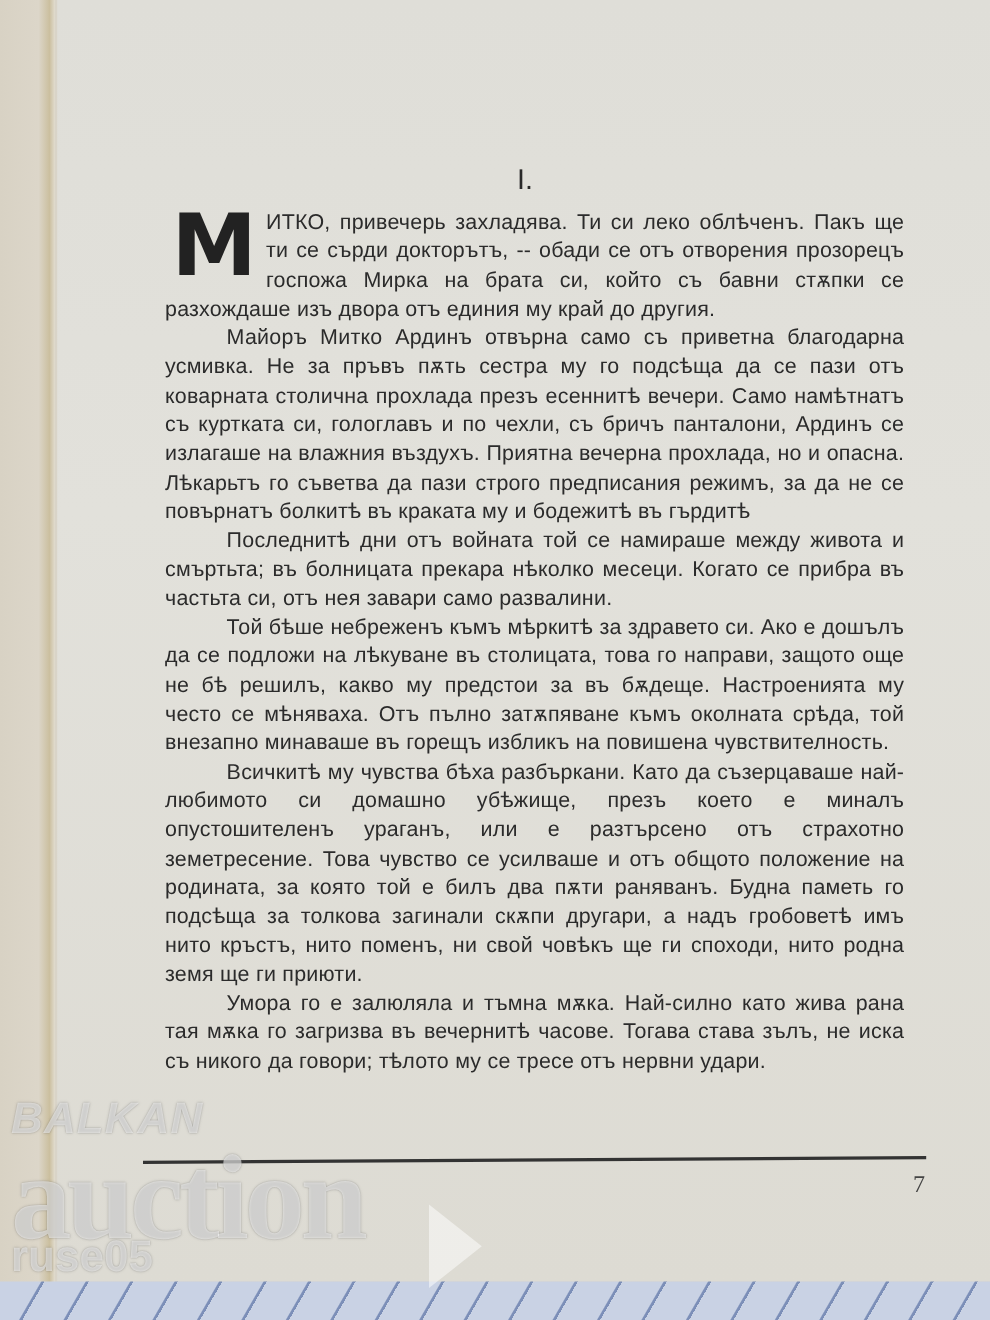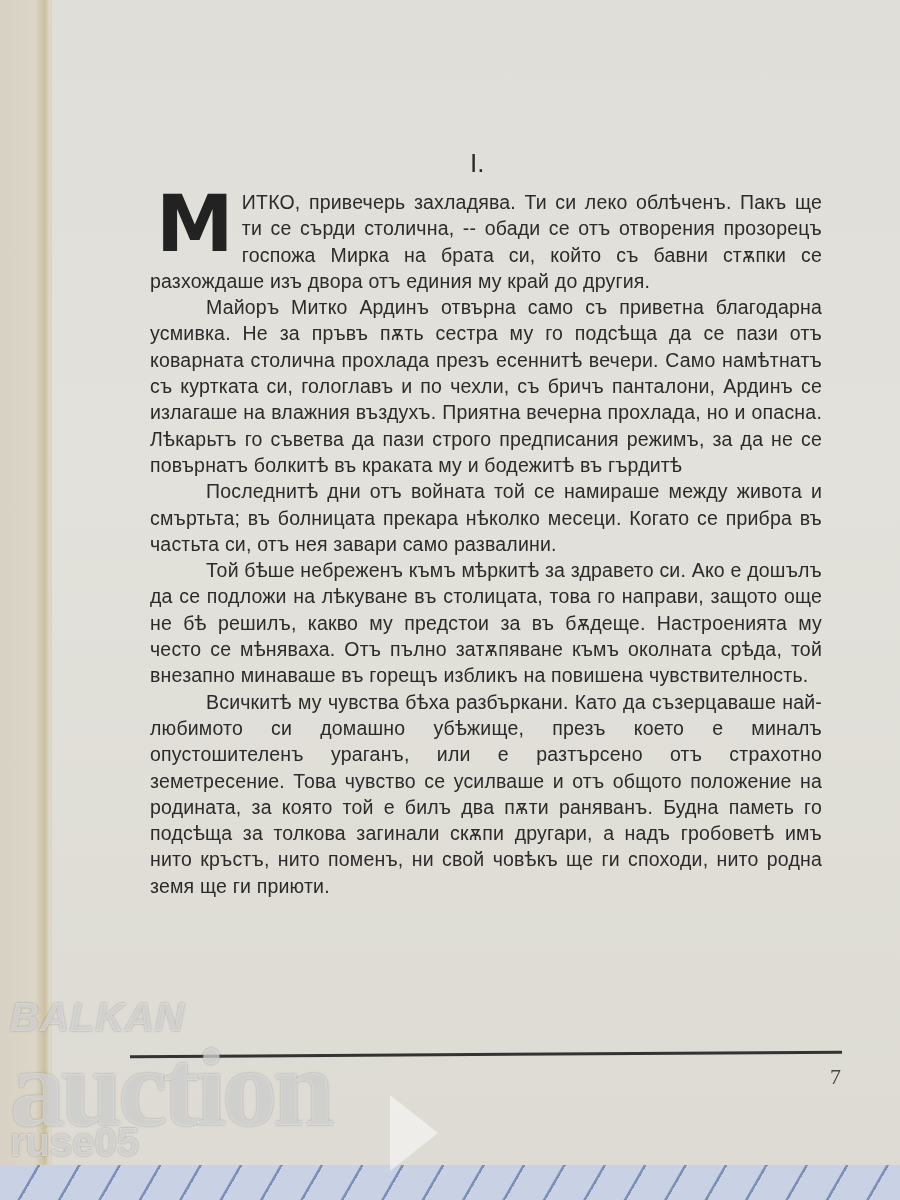--- a/index.html
+++ b/index.html
@@ -61,25 +61,26 @@
 </head>
 <body>
 
 <div class="left-page"></div>
 <div class="page"></div>
 <div class="tablecloth"></div>
 
 <div class="chapter">I.</div>
 
 <div class="text">
-  <p class="first"><span class="dropcap">М</span><span>ИТКО, привечерь захладява. Ти си леко облѣченъ. Пакъ ще ти се сърди столична, -- обади се отъ отворения прозорецъ госпожа Мирка на брата си, който съ бавни стѫпки се разхождаше изъ двора отъ единия му край до другия.</span></p>
+  <p class="first"><span class="dropcap">М</span><span>ИТКО, привечерь захладява. Ти си леко облѣченъ. Пакъ ще ти се сърди докторътъ, -- обади се отъ отворения прозорецъ госпожа Мирка на брата си, който съ бавни стѫпки се разхождаше изъ двора отъ единия му край до другия.</span></p>
   <p>Майоръ Митко Ардинъ отвърна само съ приветна благодарна усмивка. Не за пръвъ пѫть сестра му го подсѣща да се пази отъ коварната столична прохлада презъ есеннитѣ вечери. Само намѣтнатъ съ куртката си, гологлавъ и по чехли, съ бричъ панталони, Ардинъ се излагаше на влажния въздухъ. Приятна вечерна прохлада, но и опасна. Лѣкарьтъ го съветва да пази строго предписания режимъ, за да не се повърнатъ болкитѣ въ краката му и бодежитѣ въ гърдитѣ</p>
   <p>Последнитѣ дни отъ войната той се намираше между живота и смъртьта; въ болницата прекара нѣколко месеци. Когато се прибра въ частьта си, отъ нея завари само развалини.</p>
   <p>Той бѣше небреженъ къмъ мѣркитѣ за здравето си. Ако е дошълъ да се подложи на лѣкуване въ столицата, това го направи, защото още не бѣ решилъ, какво му предстои за въ бѫдеще. Настроенията му често се мѣняваха. Отъ пълно затѫпяване къмъ околната срѣда, той внезапно минаваше въ горещъ избликъ на повишена чувствителность.</p>
   <p>Всичкитѣ му чувства бѣха разбъркани. Като да съзерцаваше най-любимото си домашно убѣжище, презъ което е миналъ опустошителенъ ураганъ, или е разтърсено отъ страхотно земетресение. Това чувство се усилваше и отъ общото положение на родината, за която той е билъ два пѫти раняванъ. Будна паметь го подсѣща за толкова загинали скѫпи другари, а надъ гробоветѣ имъ нито кръстъ, нито поменъ, ни свой човѣкъ ще ги споходи, нито родна земя ще ги приюти.</p>
+  <p>Умора го е залюляла и тъмна мѫка. Най-силно като жива рана тая мѫка го загризва въ вечернитѣ часове. Тогава става зълъ, не иска съ никого да говори; тѣлото му се тресе отъ нервни удари.</p>
 </div>
 
 <div class="rule"></div>
 <div class="page-num">7</div>
 
 <div class="watermark">
   <div class="wm1">BALKAN</div>
   <div class="wm2">auction</div>
 </div>
 <div class="wm3">ruse05</div>

